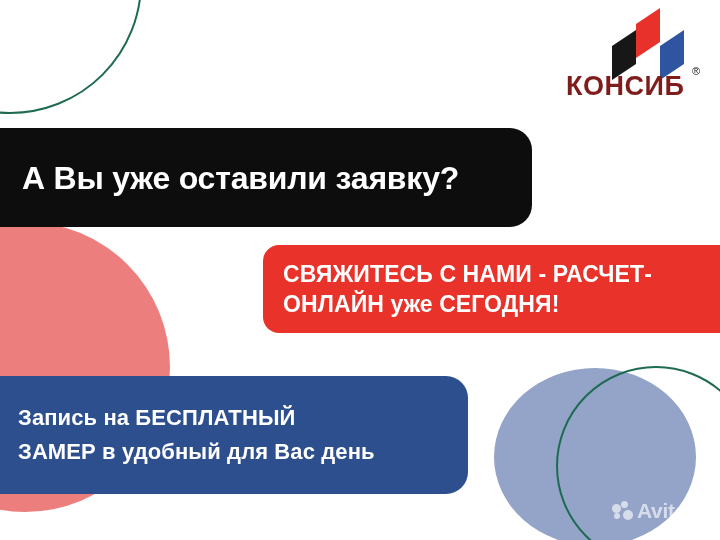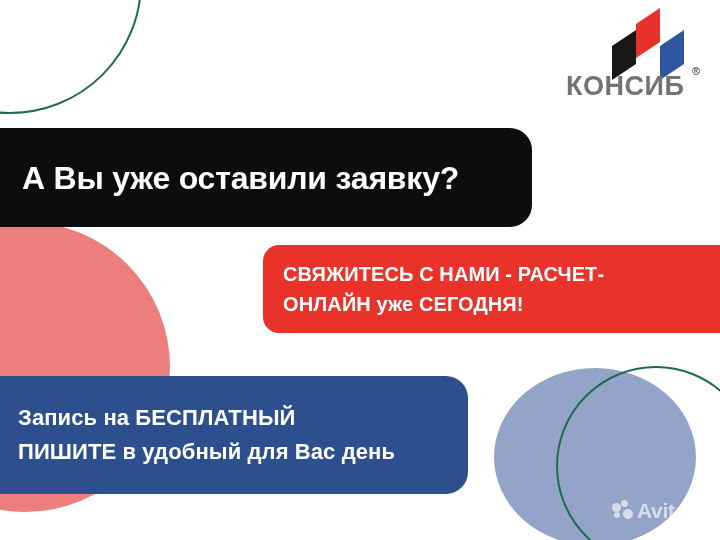--- a/index.html
+++ b/index.html
@@ -85,21 +85,21 @@
   #logo-para-blue  { left: 50px; top: 24px; background: #2f54a0; }
 
   #logo-wordmark {
     position: absolute;
     left: 0;
     top: 56px;
     width: 140px;
     font-size: 27px;
     font-weight: bold;
     letter-spacing: 0.5px;
-    color: #737373;
+    color: #7f1d1d;
     text-align: left;
     line-height: 32px;
     white-space: nowrap;
   }
   #logo-reg {
     position: absolute;
     left: 126px;
     top: 52px;
     font-size: 11px;
     color: #171717;
@@ -139,21 +139,21 @@
     left: 263px;
     top: 245px;
     width: 490px;
     height: 88px;
     background: #e8322a;
     border-radius: 16px;
     padding-left: 20px;
     padding-right: 26px;
   }
   #banner-red .banner-text {
-    font-size: 20px;
+    font-size: 23px;
     line-height: 30px;
     letter-spacing: 0.1px;
   }
 
   #banner-blue {
     left: -30px;
     top: 376px;
     width: 498px;
     height: 118px;
     background: #2d4f8e;
@@ -181,21 +181,21 @@
     white-space: pre-line;
     letter-spacing: 0.2px;
   }
 
   
   #avito-watermark {
     position: absolute;
     left: 612px;
     top: 500px;
     display: flex;
-    align-items: flex-start;
+    align-items: flex-end;
     gap: 3px;
     opacity: 0.62;
   }
   #avito-dots { position: relative; width: 22px; height: 20px; }
   #avito-dots span {
     position: absolute;
     border-radius: 50%;
     background: #ffffff;
   }
   #avito-dot-1 { left: 0px;  top: 3px;  width: 9px; height: 9px; }
@@ -234,21 +234,21 @@
     <div class="banner-text">А Вы уже оставили заявку?</div>
   </div>
 
   <div class="banner" id="banner-red">
     <div class="banner-text">СВЯЖИТЕСЬ С НАМИ - РАСЧЕТ-
 ОНЛАЙН уже СЕГОДНЯ!</div>
   </div>
 
   <div class="banner" id="banner-blue">
     <div class="banner-text">Запись на БЕСПЛАТНЫЙ
-ПИШИТЕ в удобный для Вас день</div>
+ЗАМЕР в удобный для Вас день</div>
   </div>
 
 
   <div id="avito-watermark">
     <div id="avito-dots">
       <span id="avito-dot-1"></span>
       <span id="avito-dot-2"></span>
       <span id="avito-dot-3"></span>
       <span id="avito-dot-4"></span>
     </div>

